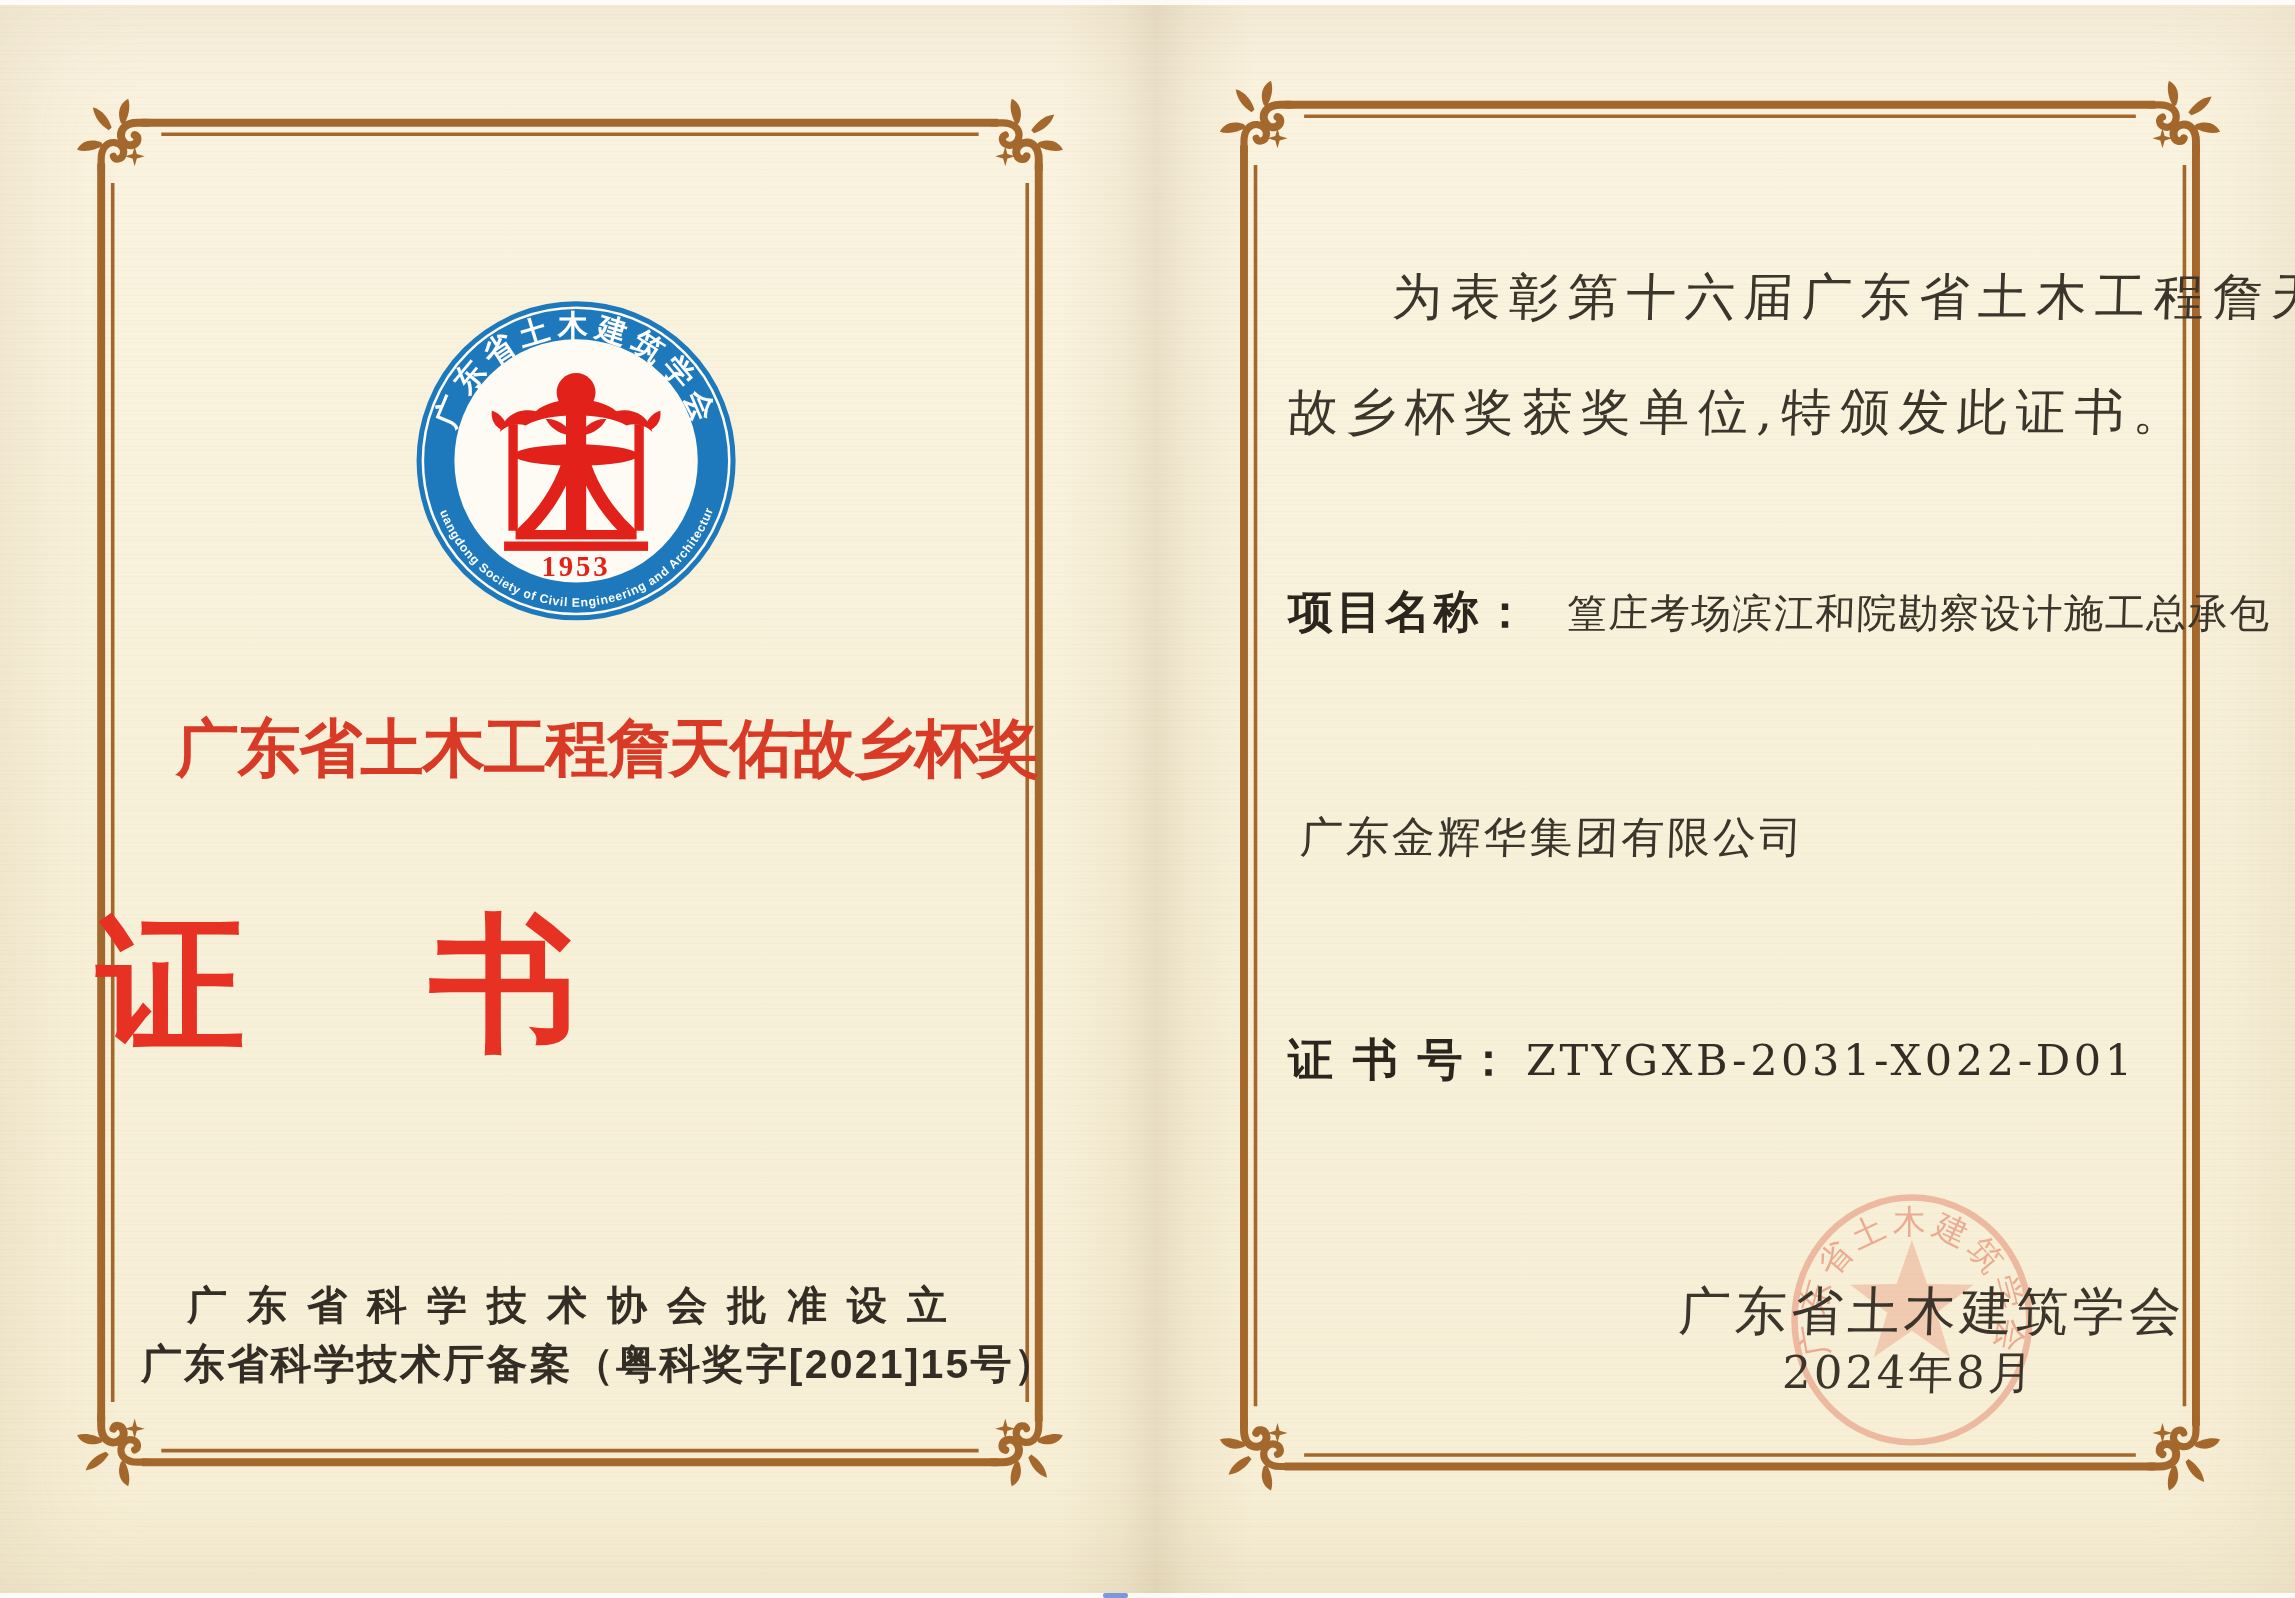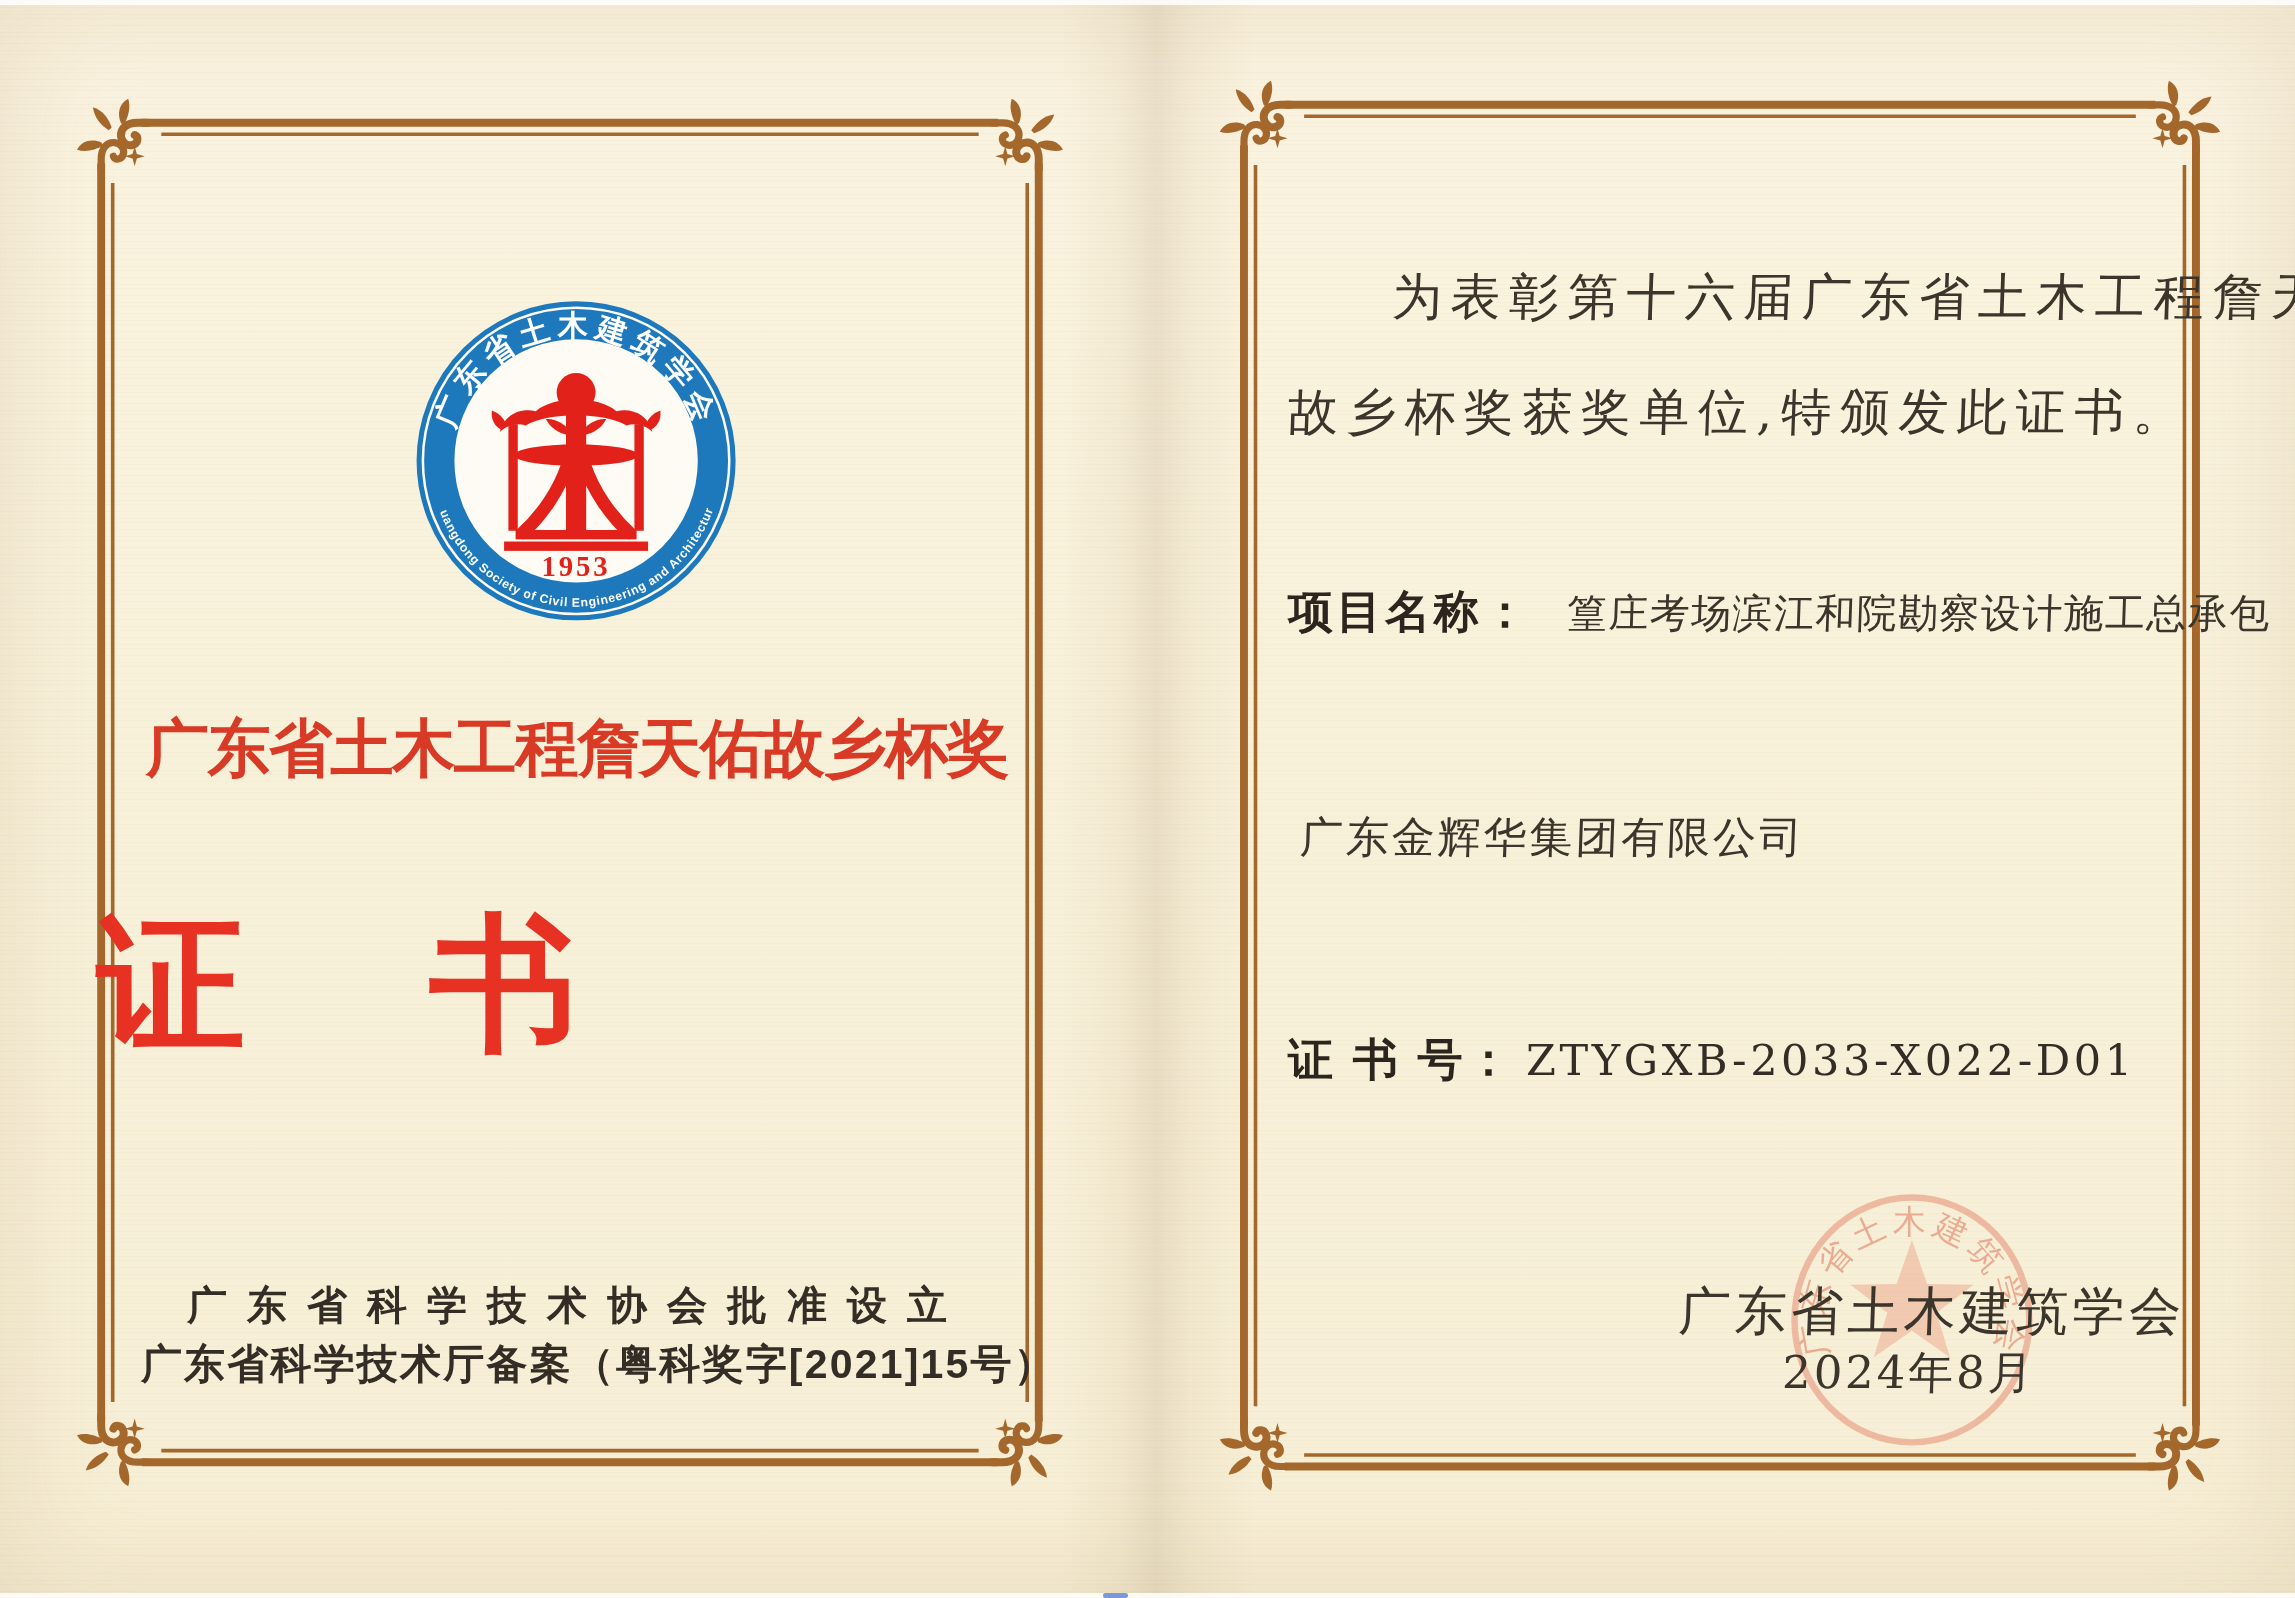--- a/index.html
+++ b/index.html
@@ -13,21 +13,21 @@
   .gutter{position:absolute;top:0;bottom:0;left:1059px;width:194px;pointer-events:none;
           background:linear-gradient(90deg,rgba(170,140,90,0) 0%,rgba(170,140,90,.08) 32%,rgba(140,110,70,.14) 50%,rgba(170,140,90,.08) 68%,rgba(170,140,90,0) 100%);}
   .scan-edge{position:absolute;left:0;right:0;background:rgba(255,255,255,.85);pointer-events:none;}
   .scan-top{top:0;height:5px;}
   .scan-bottom{bottom:0;height:6.5px;}
   .scan-dash{position:absolute;left:1103px;bottom:1.4px;width:24.5px;height:5px;border-radius:2.2px;background:#5a7fd6;opacity:.8;}
   svg.layer{position:absolute;inset:0;}
 
   .txt{position:absolute;white-space:nowrap;}
   .title{left:97px;width:960px;top:706px;text-align:center;color:#d93a26;
-         font:700 63px/86px "Liberation Serif","DejaVu Serif",serif;letter-spacing:-1.4px;}
+         font:700 63px/86px "Liberation Serif","DejaVu Serif",serif;letter-spacing:-1.4px;padding-left:30px;}
   .certword{left:97px;width:960px;top:892px;text-align:left;color:#e63123;
             font:700 148px/187px "Liberation Serif","DejaVu Serif",serif;letter-spacing:18px;}
   .fl1{left:97px;width:960px;top:1276px;text-align:center;color:#332d25;
        font:700 40px/58px "Liberation Sans","DejaVu Sans",sans-serif;letter-spacing:20px;}
   .fl2{left:97px;width:960px;top:1335px;text-align:right;color:#332d25;
        font:700 41px/58px "Liberation Sans","DejaVu Sans",sans-serif;letter-spacing:2.2px;}
 
   .hand{font-family:"DejaVu Serif","Liberation Serif",serif;transform:skewX(-2deg);color:#3b352c;}
   .cit{font-size:50px;line-height:72px;letter-spacing:8.6px;}
   .cit1{left:1392px;top:261px;}
@@ -142,21 +142,21 @@
 
   <div class="row r1">
     <span class="label">项目名称：</span>
     <span class="value hand">篁庄考场滨江和院勘察设计施工总承包</span>
   </div>
   <div class="row r2">
     <span class="value hand">广东金辉华集团有限公司</span>
   </div>
   <div class="row r3">
     <span class="label">证 书 号：</span>
-    <span class="value">ZTYGXB-2033-X022-D01</span>
+    <span class="value">ZTYGXB-2031-X022-D01</span>
   </div>
 
   <div class="txt hand issuer">广东省土木建筑学会</div>
   <div class="txt hand date">2024年8月</div>
 
   <div class="vignette"></div>
   <div class="scan-edge scan-top"></div>
   <div class="scan-edge scan-bottom"></div>
   <div class="scan-dash"></div>
 </div>

